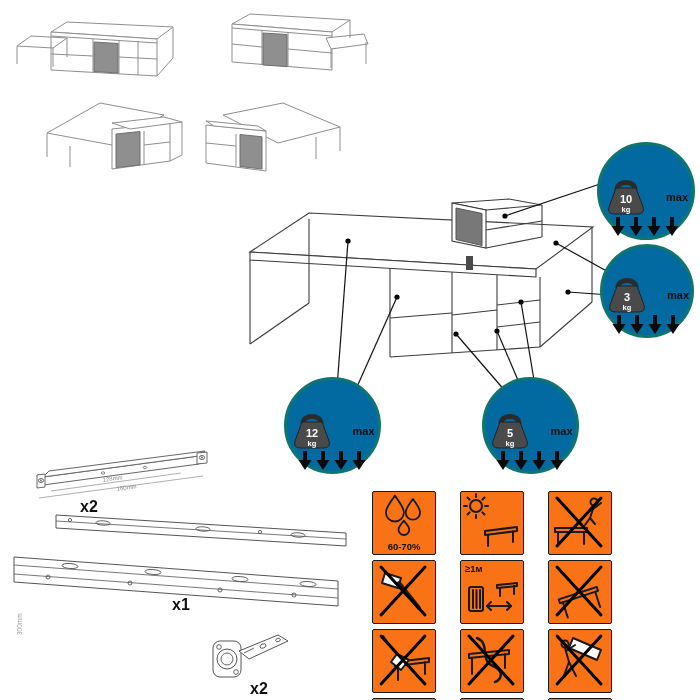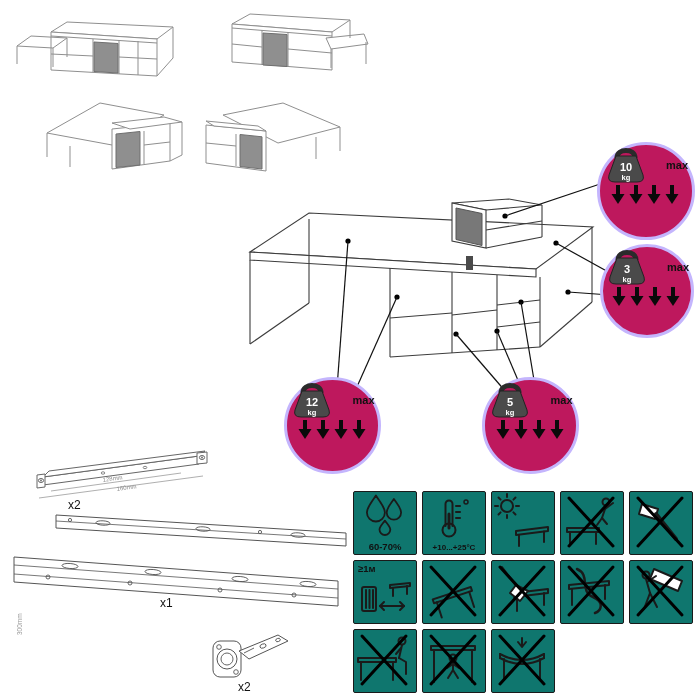--- a/index.html
+++ b/index.html
@@ -1,29 +1,29 @@
 <!DOCTYPE html>
 <html><head>
 <meta charset="utf-8">
 <style>
   html,body{margin:0;padding:0;background:#fff;}
   .page{position:relative;width:700px;height:700px;background:#fff;overflow:hidden;
         font-family:"Liberation Sans",sans-serif;color:#111;}
   .abs{position:absolute;}
   .title{position:absolute;left:88px;top:194px;font-size:15.5px;font-weight:bold;}
   
-  .badge{position:absolute;box-sizing:border-box;border:3px solid #c4b5fd;border-radius:50%;
-         background:#be185d;display:flex;flex-direction:column;align-items:center;justify-content:flex-start;z-index:3;}
+  .badge{position:absolute;box-sizing:border-box;border:3px solid #0f766e;border-radius:50%;
+         background:#0369a1;display:flex;flex-direction:column;align-items:center;justify-content:flex-end;z-index:3;}
   .badge .row{display:flex;align-items:center;gap:2px;}
   .badge .max{font-weight:bold;font-size:11px;margin-left:16px;}
-  .qty{position:absolute;font-weight:normal;font-size:12px;z-index:2;}
+  .qty{position:absolute;font-weight:bold;font-size:16px;z-index:2;margin-left:12px;}
   
   .grid{position:absolute;left:353px;top:491px;width:345px;display:flex;flex-wrap:wrap;gap:5px;z-index:2;}
   .cell{width:64px;height:64px;box-sizing:border-box;border:1.7px solid #1a1a1a;border-radius:2px;
-        background:#0f766e;position:relative;}
+        background:#f97316;position:relative;margin-left:19px;}
   .cell svg{position:absolute;left:0;top:0;}
   .plabel{position:absolute;left:0;bottom:2px;width:100%;text-align:center;font-weight:bold;font-size:9.5px;}
   .plabel.small{font-size:8px;}
   .plabel.top{bottom:auto;top:2px;left:4px;width:auto;text-align:center;font-size:9.5px;}
   svg{display:block;}
   .ink{stroke:#1a1a1a;fill:none;stroke-width:2;stroke-linecap:round;stroke-linejoin:round;}
   .xmark{stroke:#000;stroke-width:3;fill:none;stroke-linecap:round;}
   .thin{stroke:#3c3c3c;stroke-width:1.1;fill:none;}
   .thinfill{stroke:#3c3c3c;stroke-width:1.1;fill:#fff;}
   .lite{stroke:#8f8f8f;stroke-width:1;fill:none;}
@@ -307,34 +307,20 @@
       <svg width="60" height="60" viewBox="0 0 60 60">
         <g class="ink" transform="translate(3,-2) scale(0.9)">
           <path d="M21 6 C16 14 11 19 11 25 a10 10 0 0 0 20 0 C31 19 26 14 21 6 Z"></path>
           <path d="M41 10 C37 16 33 20 33 25 a8 8 0 0 0 16 0 C49 20 45 16 41 10 Z"></path>
           <path d="M31 34 C28 38 25 41 25 44 a6 6 0 0 0 12 0 C37 41 34 38 31 34 Z"></path>
         </g>
       </svg>
       <div class="plabel">60-70%</div>
     </div>
 
-    <div class="cell">
-      <svg width="60" height="60" viewBox="0 0 60 60">
-        <g class="ink">
-          <circle cx="26" cy="38" r="6.5"></circle>
-          <path d="M22.5 34 V12 a3.5 3.5 0 0 1 7 0 V34"></path>
-          <line x1="26" y1="22" x2="26" y2="36" stroke-width="3"></line>
-          <line x1="33" y1="14" x2="37" y2="14"></line>
-            <line x1="33" y1="20" x2="37" y2="20"></line>
-            <line x1="33" y1="26" x2="37" y2="26"></line>
-          <circle cx="43" cy="10" r="2" stroke-width="1.5"></circle>
-        </g>
-      </svg>
-      <div class="plabel small">+10...+25°C</div>
-    </div>
 
     <div class="cell">
       <svg width="60" height="60" viewBox="0 0 60 60">
         <g class="ink">
           <circle cx="15" cy="14" r="6"></circle>
           <line x1="15" y1="2" x2="15" y2="5"></line>
             <line x1="15" y1="23" x2="15" y2="26"></line>
           <line x1="3" y1="14" x2="6" y2="14"></line>
             <line x1="24" y1="14" x2="27" y2="14"></line>
           <line x1="6.5" y1="5.5" x2="8.6" y2="7.6"></line>

